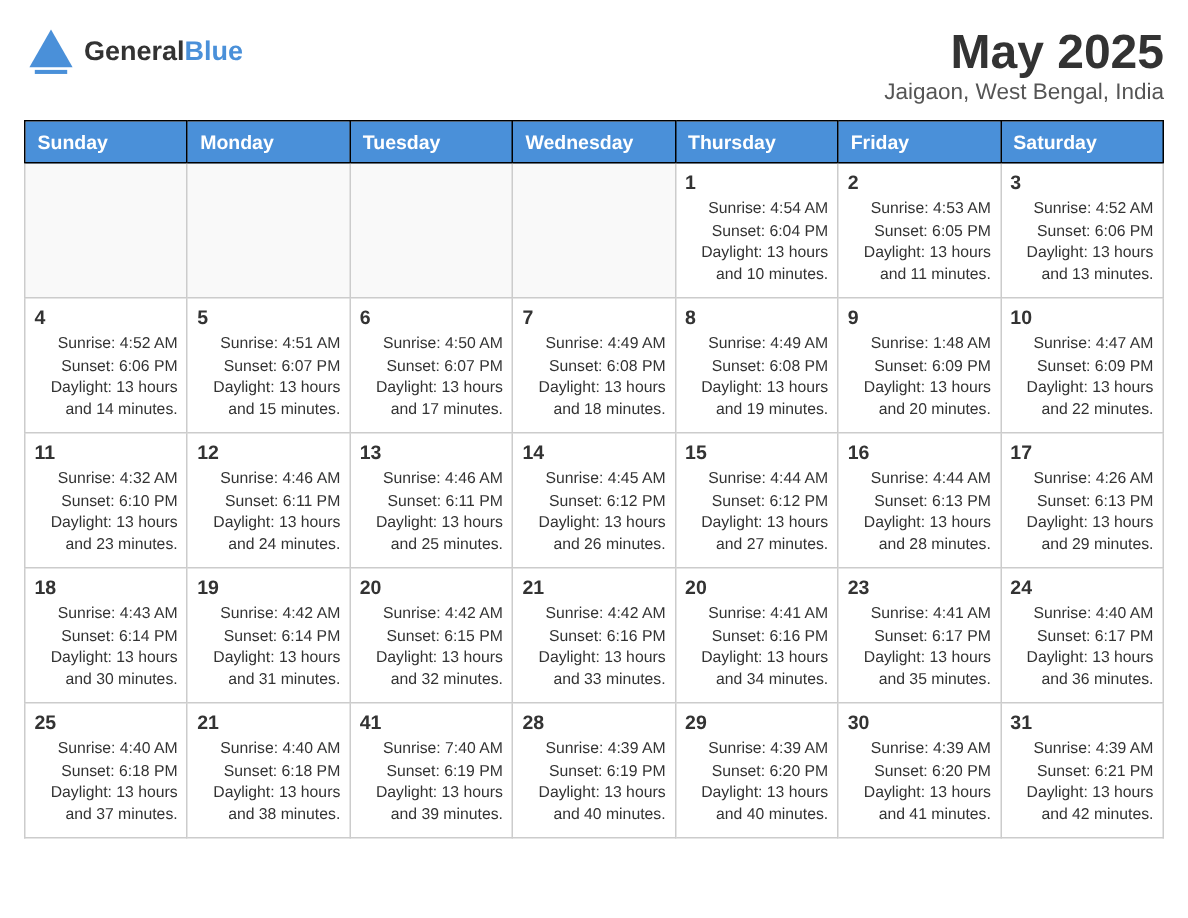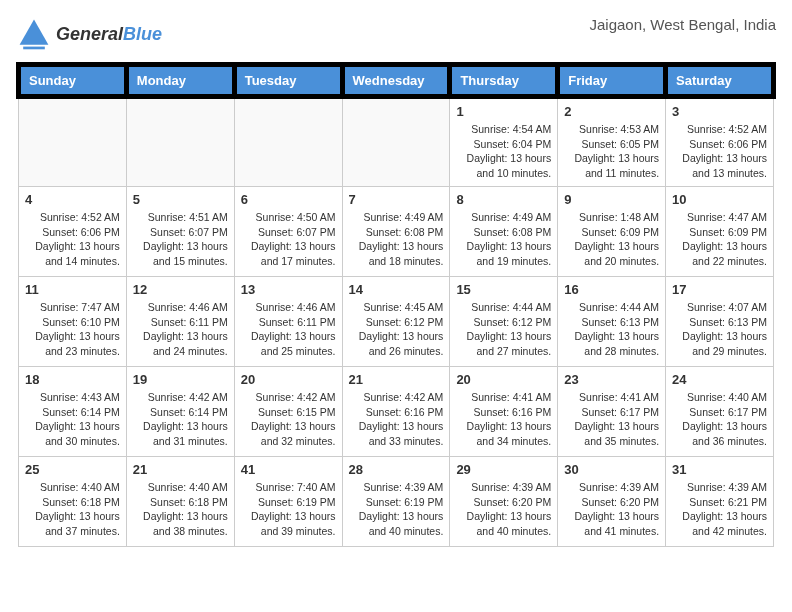--- a/index.html
+++ b/index.html
@@ -39,21 +39,21 @@
       border-collapse: collapse;
       table-layout: fixed;
     }
     .calendar th {
       background: #4a90d9;
       color: #fff;
       text-align: left;
       padding: 6px 8px;
       font-size: 13px;
       font-weight: bold;
-      border: 5px solid #000000;
+      border: 1px solid #000000;
     }
     .calendar td {
       border: 1px solid #ccc;
       vertical-align: top;
       padding: 5px 6px;
       font-size: 11px;
       color: #333;
       height: 90px;
       background: #fff;
     }
@@ -68,21 +68,20 @@
     .day-info {
       font-size: 10.5px;
       color: #333;
       line-height: 1.4;
       text-align: right;
     }
     .logo-wrapper {
       display: flex;
       flex-direction: column;
       align-items: flex-start;
-      font-style: italic;
     }
     .logo-top {
       display: flex;
       align-items: center;
     }
   </style>
 </head>
 <body>
 
 <div class="header">
@@ -91,20 +90,21 @@
       <svg class="logo-icon" viewBox="0 0 40 40">
         <polygon points="20,4 36,32 4,32" fill="#4a90d9"></polygon>
         <rect x="8" y="34" width="24" height="3" fill="#4a90d9"></rect>
       </svg>
       <div>
         <span style="font-size:18px;font-weight:bold;color:#333;">General</span><span style="font-size:18px;font-weight:bold;color:#4a90d9;">Blue</span>
       </div>
     </div>
   </div>
   <div class="title-block">
+    <div class="month-year">May 2025</div>
     <div class="location">Jaigaon, West Bengal, India</div>
   </div>
 </div>
 
 <table class="calendar">
   <thead>
     <tr>
     <th>Sunday</th>
         <th>Monday</th>
         <th>Tuesday</th>
@@ -179,21 +179,21 @@
         <td>
           <div class="day-number">10</div>
           <div class="day-info">Sunrise: 4:47 AM
 Sunset: 6:09 PM
 Daylight: 13 hours and 22 minutes.</div>
         </td>
       </tr>
       <tr>
         <td>
           <div class="day-number">11</div>
-          <div class="day-info">Sunrise: 7:47 AM
+          <div class="day-info">Sunrise: 4:32 AM
 Sunset: 6:10 PM
 Daylight: 13 hours and 23 minutes.</div>
         </td>
         <td>
           <div class="day-number">12</div>
           <div class="day-info">Sunrise: 4:46 AM
 Sunset: 6:11 PM
 Daylight: 13 hours and 24 minutes.</div>
         </td>
         <td>
@@ -215,21 +215,21 @@
 Daylight: 13 hours and 27 minutes.</div>
         </td>
         <td>
           <div class="day-number">16</div>
           <div class="day-info">Sunrise: 4:44 AM
 Sunset: 6:13 PM
 Daylight: 13 hours and 28 minutes.</div>
         </td>
         <td>
           <div class="day-number">17</div>
-          <div class="day-info">Sunrise: 4:07 AM
+          <div class="day-info">Sunrise: 4:26 AM
 Sunset: 6:13 PM
 Daylight: 13 hours and 29 minutes.</div>
         </td>
       </tr>
       <tr>
         <td>
           <div class="day-number">18</div>
           <div class="day-info">Sunrise: 4:43 AM
 Sunset: 6:14 PM
 Daylight: 13 hours and 30 minutes.</div>

